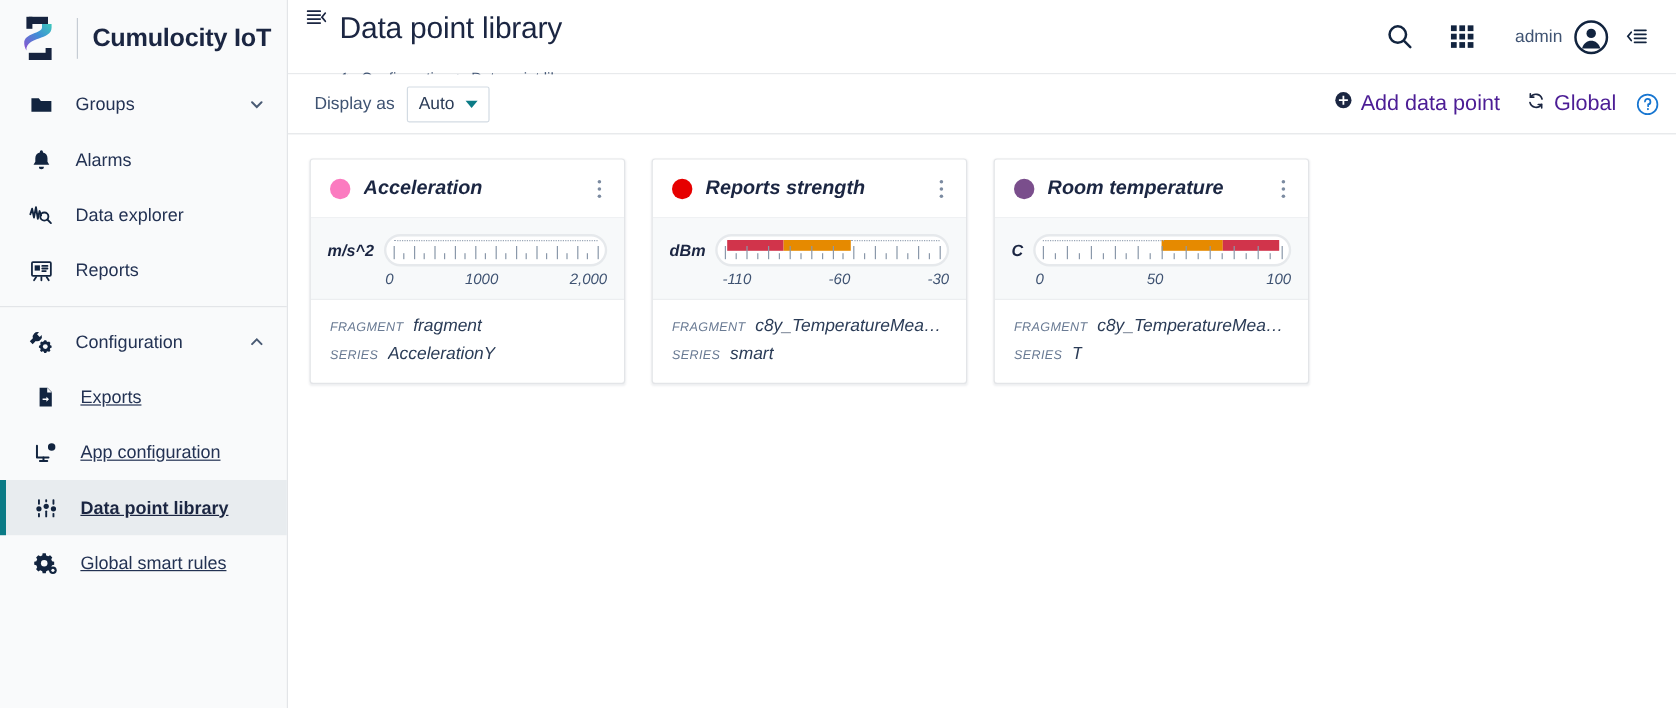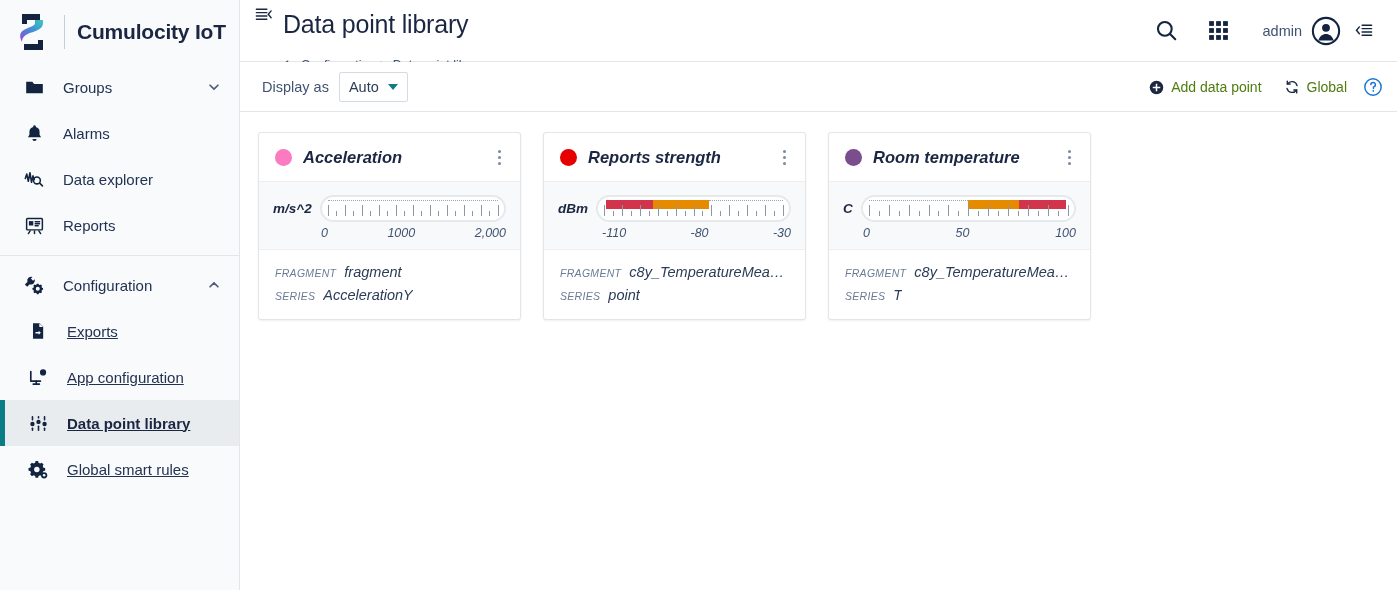--- a/index.html
+++ b/index.html
@@ -112,22 +112,22 @@
     border: 1px solid #d3dbe3; border-radius: 2px;
     height: 30px; padding: 0 9px; display: flex; align-items: center; gap: 9px;
     font-size: 14.5px; color: #2b3c57; cursor: pointer; background:#fff;
   }
   .caret {
     width: 0; height: 0; border-left: 5px solid transparent; border-right: 5px solid transparent;
     border-top: 6px solid #0b7b86;
   }
   .actionbar-right { margin-left: auto; display: flex; align-items: center; gap: 22px; }
   .act {
-    display: flex; align-items: flex-end; gap: 7px;
-    font-size: 14px; color: #4d7c0f; cursor: pointer;
+    display: flex; align-items: flex-start; gap: 7px;
+    font-size: 18px; color: #4c1d95; cursor: pointer;
   }
   .act .ai { color: #1776d1; display: flex; align-items: center; }
   .help-btn { color:#1776d1; display:flex; cursor:pointer; margin-left:-6px; }
 
   
   .content { flex: 1 1 auto; padding: 20px 18px; display: flex; flex-wrap: wrap; gap: 22px; align-content: flex-start; font-style: italic; }
   .card {
     width: 263px; background: #fff;
     border: 1px solid #e3e5e8; border-radius: 3px;
     box-shadow: 0 1px 2px rgba(20,30,50,.07);
@@ -542,32 +542,32 @@
                   <span class="tick maj" style="left: 80%;"></span>
                   <span class="tick min" style="left: 85%;"></span>
                   <span class="tick maj" style="left: 90%;"></span>
                   <span class="tick min" style="left: 95%;"></span>
                   <span class="tick maj" style="left: 100%;"></span>
                 </span>
             </span>
           </div>
           <div class="scale-labels" style="padding-left:44px">
             <span class="sl">-110</span>
-            <span class="sl">-80</span>
+            <span class="sl">-60</span>
             <span class="sl">-30</span>
           </div>
         </div>
         <div class="card-meta">
           <div class="meta-row">
             <span class="meta-key">FRAGMENT</span>
             <span class="meta-val">c8y_TemperatureMeasur...</span>
           </div>
           <div class="meta-row">
             <span class="meta-key">SERIES</span>
-            <span class="meta-val">point</span>
+            <span class="meta-val">smart</span>
           </div>
         </div>
       </div>
 
       <div class="card">
         <div class="card-head">
           <span class="dot" style="background:#7a4e8c"></span>
           <span class="card-title">Room temperature</span>
           <span class="kebab">
               <i></i>

